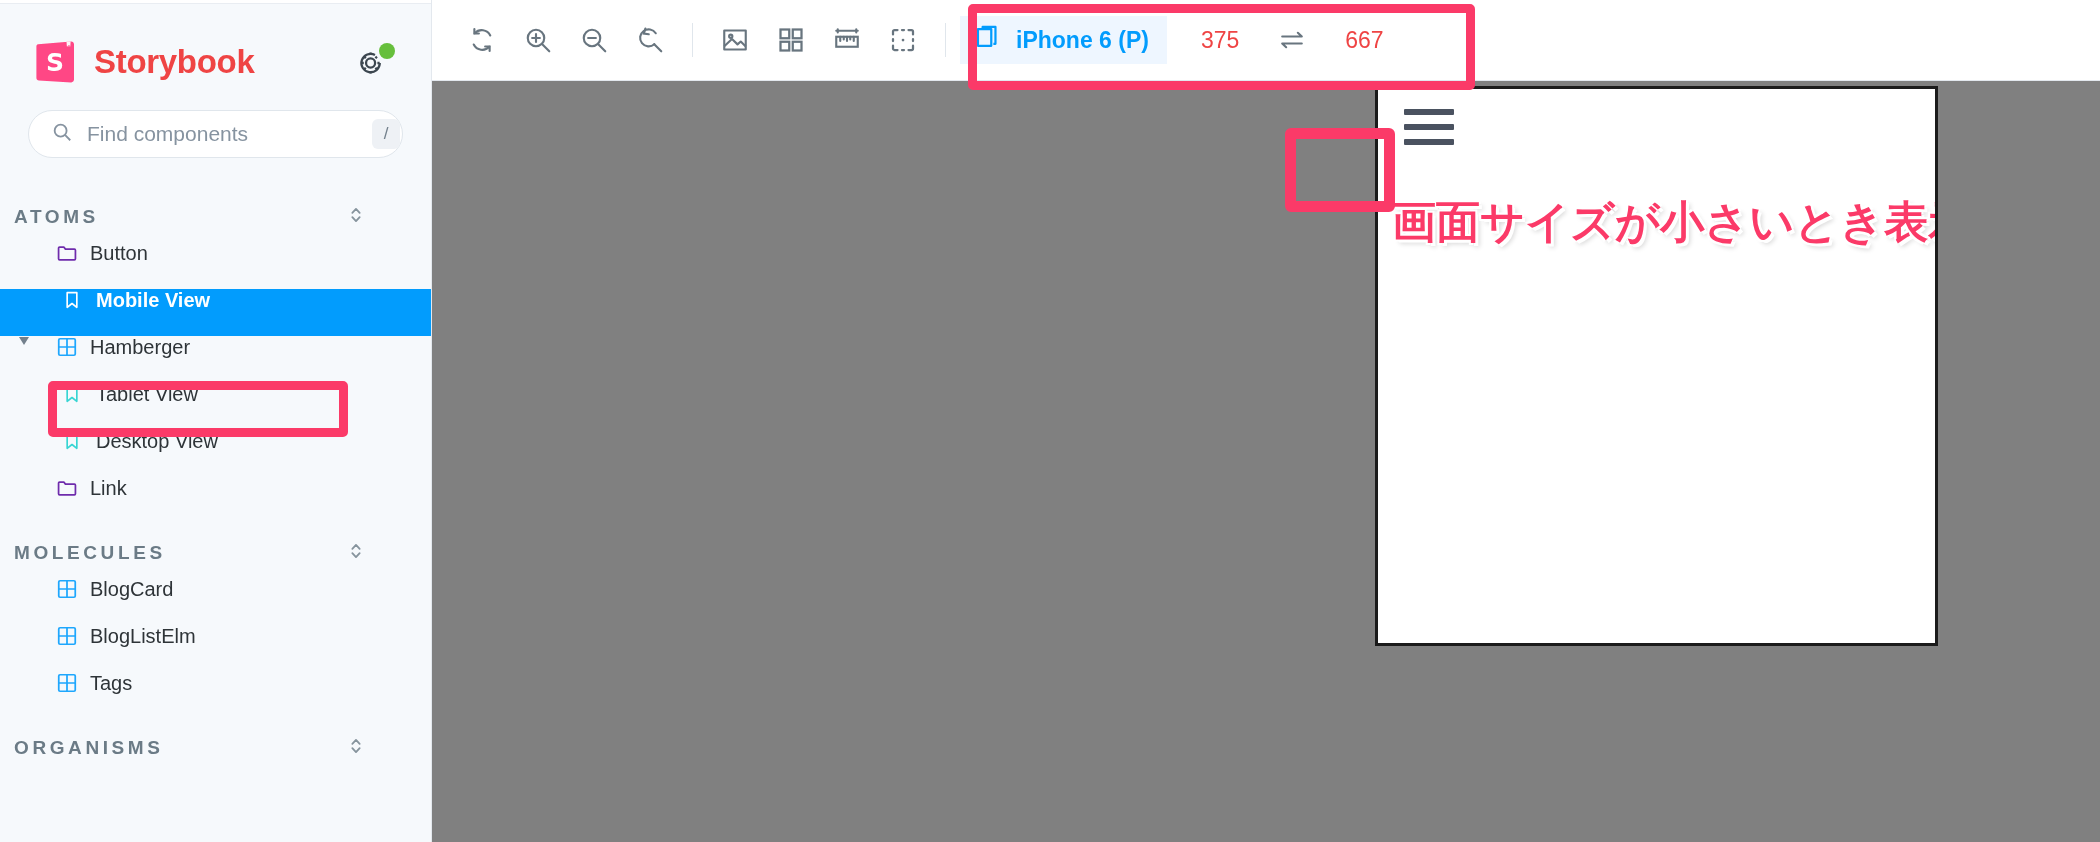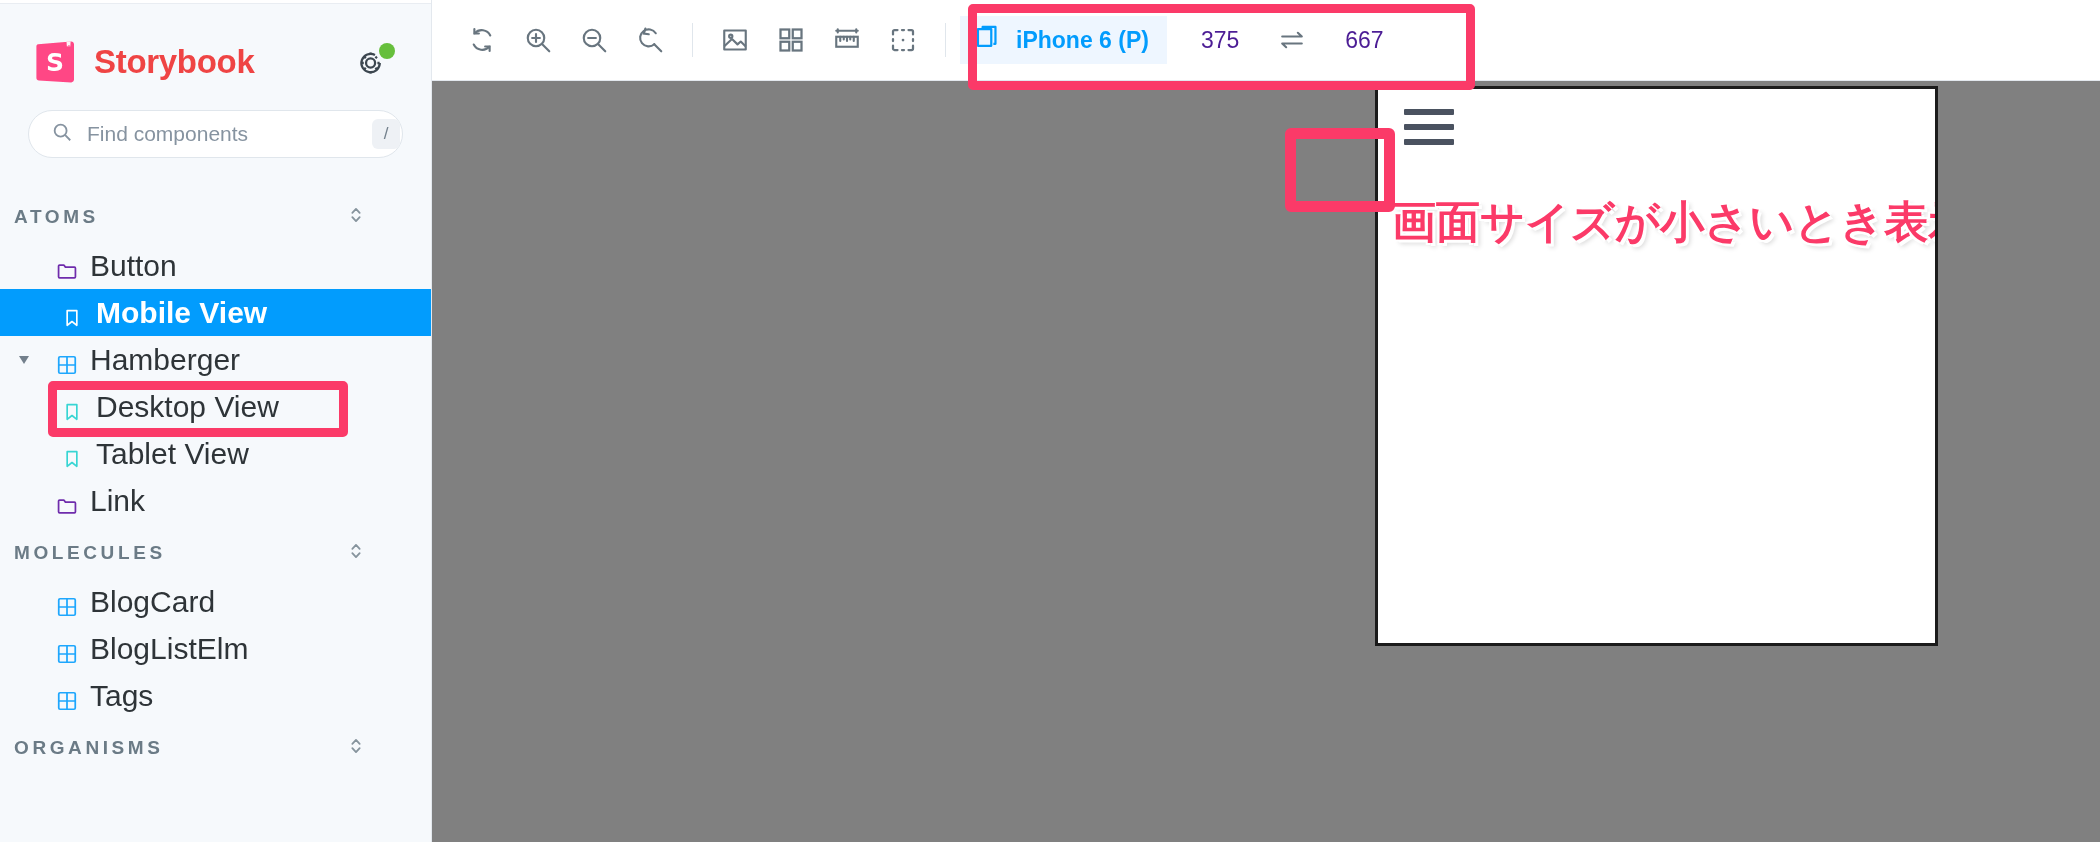--- a/index.html
+++ b/index.html
@@ -65,23 +65,23 @@
 
   
   .tree { padding: 30px 0 0 0; }
   .tree-section {
     font-size:19px; font-weight:700; color:#6b7b86;
     letter-spacing:3.6px; padding: 16px 20px 12px 14px;
     display:flex; align-items:center; justify-content:space-between;
   }
   .tree-section .caretbtn { width:26px; height:26px; position:relative; opacity:.8;}
   .tree-row {
-    display:flex; align-items:center; gap:12px;
+    display:flex; align-items:flex-start; gap:12px;
     height:47px; padding-left:14px; position:relative;
-    font-size:30px; color:#2e3438;
+    font-size:20px; color:#2e3438;
     font-family:"Liberation Sans", sans-serif;
     white-space:nowrap;
   }
   .tree-row.indent1 { padding-left:20px; }
   .tree-row.indent2 { padding-left:62px; }
   .tree-row.selected {
     background:#029cfd; color:#ffffff; font-weight:700;
     width:432px;
   }
   .tw { width:22px; height:22px; display:inline-block; flex:0 0 22px; }
@@ -106,21 +106,21 @@
     border-radius:6px; color:#68757f; background:transparent; border:none; cursor:pointer;
   }
   .tb-sep { width:1px; height:34px; background:#e0e6ec; margin:0 14px; }
 
   .viewport-chip {
     display:flex; align-items:center; gap:14px;
     background:#eef6ff; border-radius:0; height:48px; padding:0 18px 0 14px;
     color:#029cfd; font-size:23px; font-weight:700;
     font-family:"Liberation Sans", sans-serif; cursor:pointer;
   }
-  .dim { font-size:23px; color:#4c1d95; font-family:"Liberation Sans", sans-serif; }
+  .dim { font-size:23px; color:#ef4444; font-family:"Liberation Sans", sans-serif; }
   .swap-btn { width:46px; height:46px; display:flex; align-items:center; justify-content:center; color:#68757f; }
 
   
   .canvas { flex:1; background:#808080; position:relative; overflow:hidden; }
   .preview-frame {
     position:absolute; left:943px; top:5px; width:563px; height:560px;
     background:#ffffff; border:3px solid #1b1b1b; border-top-width:3px;
     overflow:hidden;
   }
   .hamburger-box {
@@ -218,27 +218,27 @@
           <span class="tw"><svg width="22" height="22" viewBox="0 0 24 24" fill="none" stroke="#1ea7fd" stroke-width="1.9">
               <rect x="3" y="3" width="18" height="18" rx="1.4"></rect>
               <path d="M3 12h18M12 3v18"></path>
             </svg></span>
           <span>Hamberger</span>
         </div>
         <div class="tree-row indent2">
           <span class="tw"><svg width="20" height="22" viewBox="0 0 24 24" fill="none" stroke="#37d5d3" stroke-width="2" stroke-linejoin="round">
               <path d="M6.2 3.2h11.6v17.6L12 16.2 6.2 20.8Z"></path>
             </svg></span>
-          <span>Desktop View</span>
+          <span>Tablet View</span>
         </div>
         <div class="tree-row indent2">
           <span class="tw"><svg width="20" height="22" viewBox="0 0 24 24" fill="none" stroke="#37d5d3" stroke-width="2" stroke-linejoin="round">
               <path d="M6.2 3.2h11.6v17.6L12 16.2 6.2 20.8Z"></path>
             </svg></span>
-          <span>Tablet View</span>
+          <span>Desktop View</span>
         </div>
         <div class="tree-row indent1">
           <span class="disc-slot"></span>
           <span class="tw"><svg width="22" height="22" viewBox="0 0 24 24" fill="none" stroke="#6f2cac" stroke-width="1.9" stroke-linejoin="round">
               <path d="M2.8 18.4V6.6c0-.6.5-1.1 1.1-1.1h4.6l1.8 2.3h9.8c.6 0 1.1.5 1.1 1.1v9.5c0 .6-.5 1.1-1.1 1.1H3.9c-.6 0-1.1-.5-1.1-1.1Z"></path>
             </svg></span>
           <span>Link</span>
         </div>
         <div class="tree-section">
           <span>MOLECULES</span>

